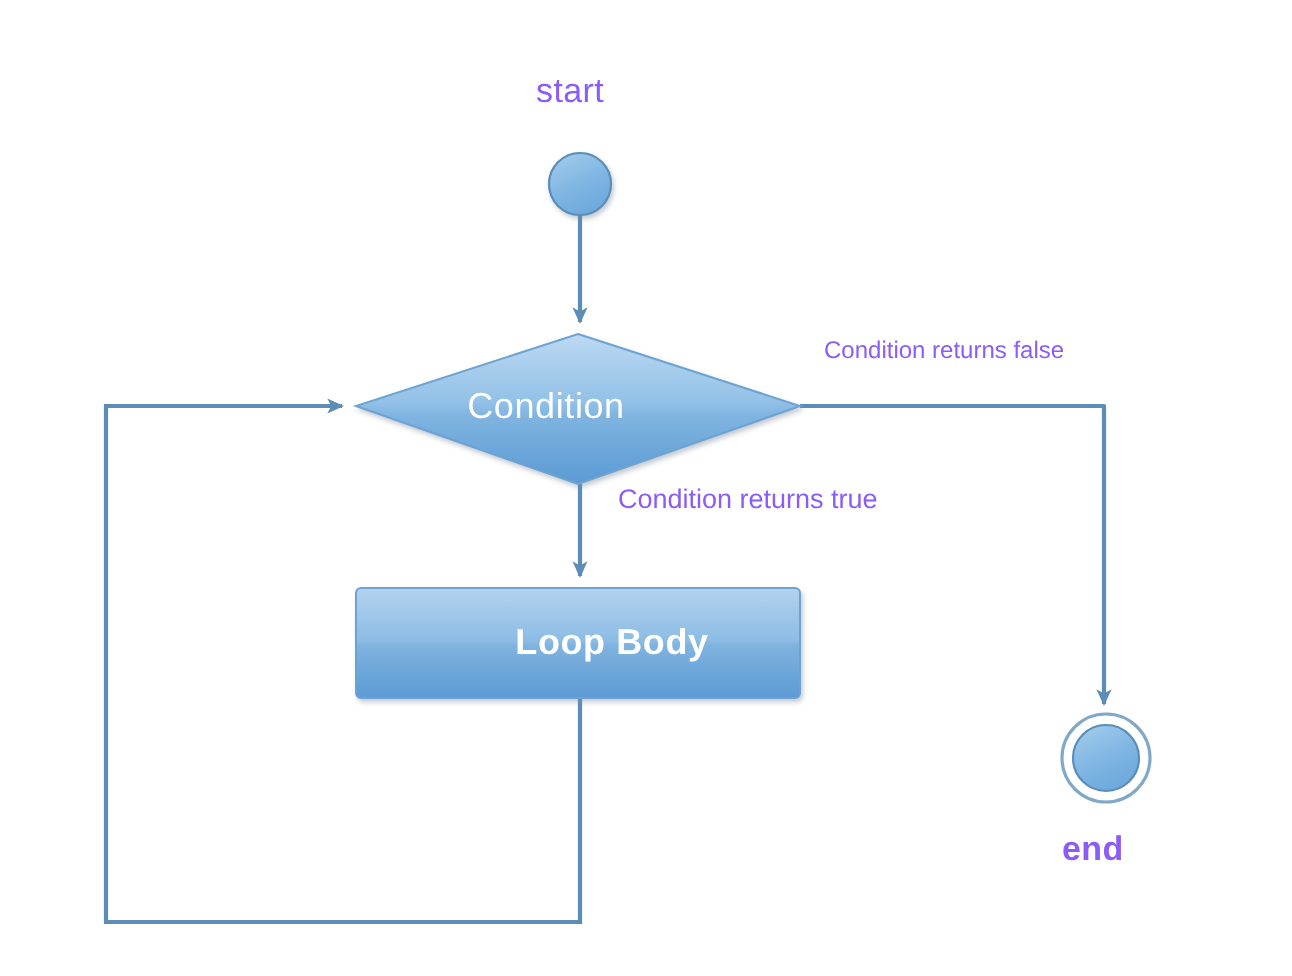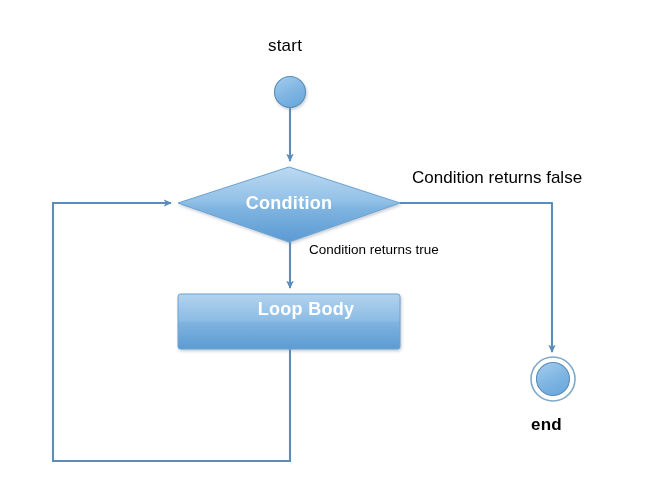--- a/index.html
+++ b/index.html
@@ -16,21 +16,21 @@
   }
   #canvas {
     position: absolute;
     left: 0;
     top: 0;
     width: 646px;
     height: 488px;
   }
   .lbl {
     position: absolute;
-    color: #000000;
+    color: #8b5cf6;
     font-family: "Liberation Sans", sans-serif;
     white-space: nowrap;
     -webkit-font-smoothing: antialiased;
   }
   .node-label {
     position: absolute;
     color: #ffffff;
     font-family: "Liberation Sans", sans-serif;
     white-space: nowrap;
     text-align: center;
@@ -44,38 +44,38 @@
   #end-label {
     left: 531px;
     top: 415px;
     font-size: 17px;
     letter-spacing: 0.2px;
     font-weight: bold;
   }
   #false-label {
     left: 412px;
     top: 168px;
-    font-size: 17px;
+    font-size: 12px;
   }
   #true-label {
     left: 309px;
     top: 242px;
     font-size: 13.5px;
   }
   #condition-text {
-    left: 178px;
+    left: 162px;
     top: 193px;
     width: 222px;
     font-size: 18px;
-    font-weight: 700;
+    font-weight: 400;
     letter-spacing: 0.3px;
   }
   #loopbody-text {
     left: 178px;
-    top: 299px;
+    top: 311px;
     width: 256px;
     font-size: 18px;
     font-weight: 600;
     letter-spacing: 0.3px;
   }
 </style>
 </head>
 <body>
 
 <svg id="canvas" viewBox="0 0 646 488" xmlns="http://www.w3.org/2000/svg">

